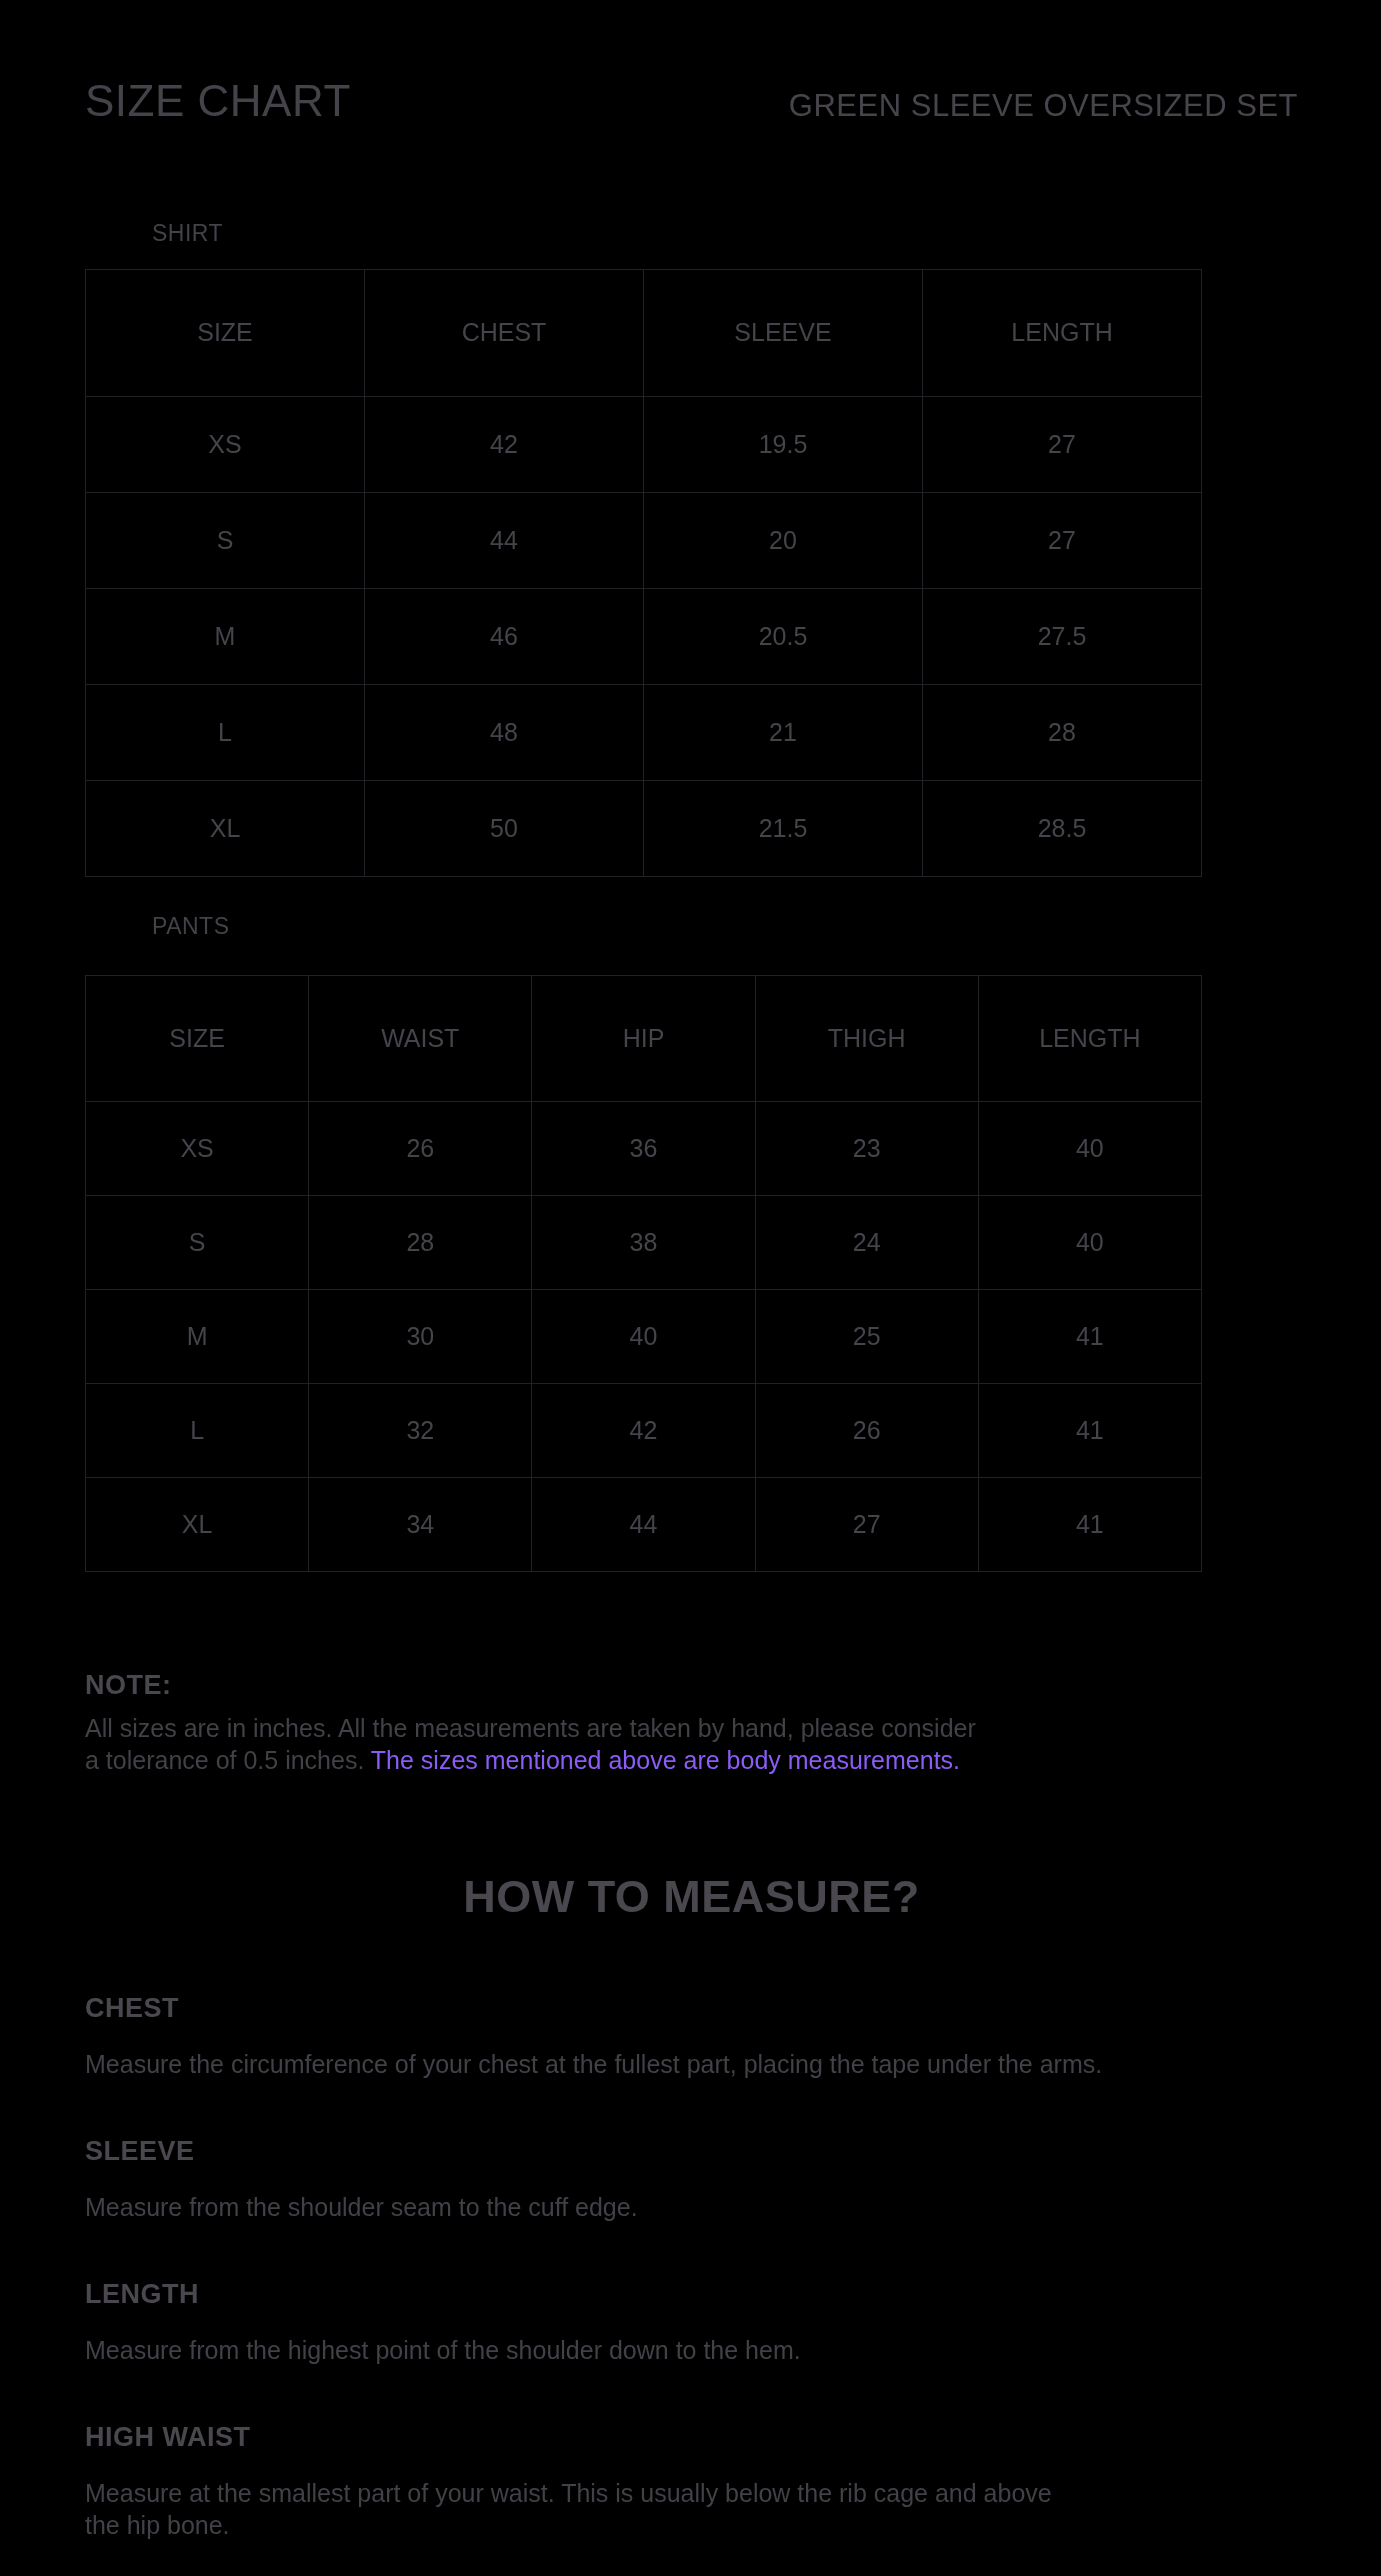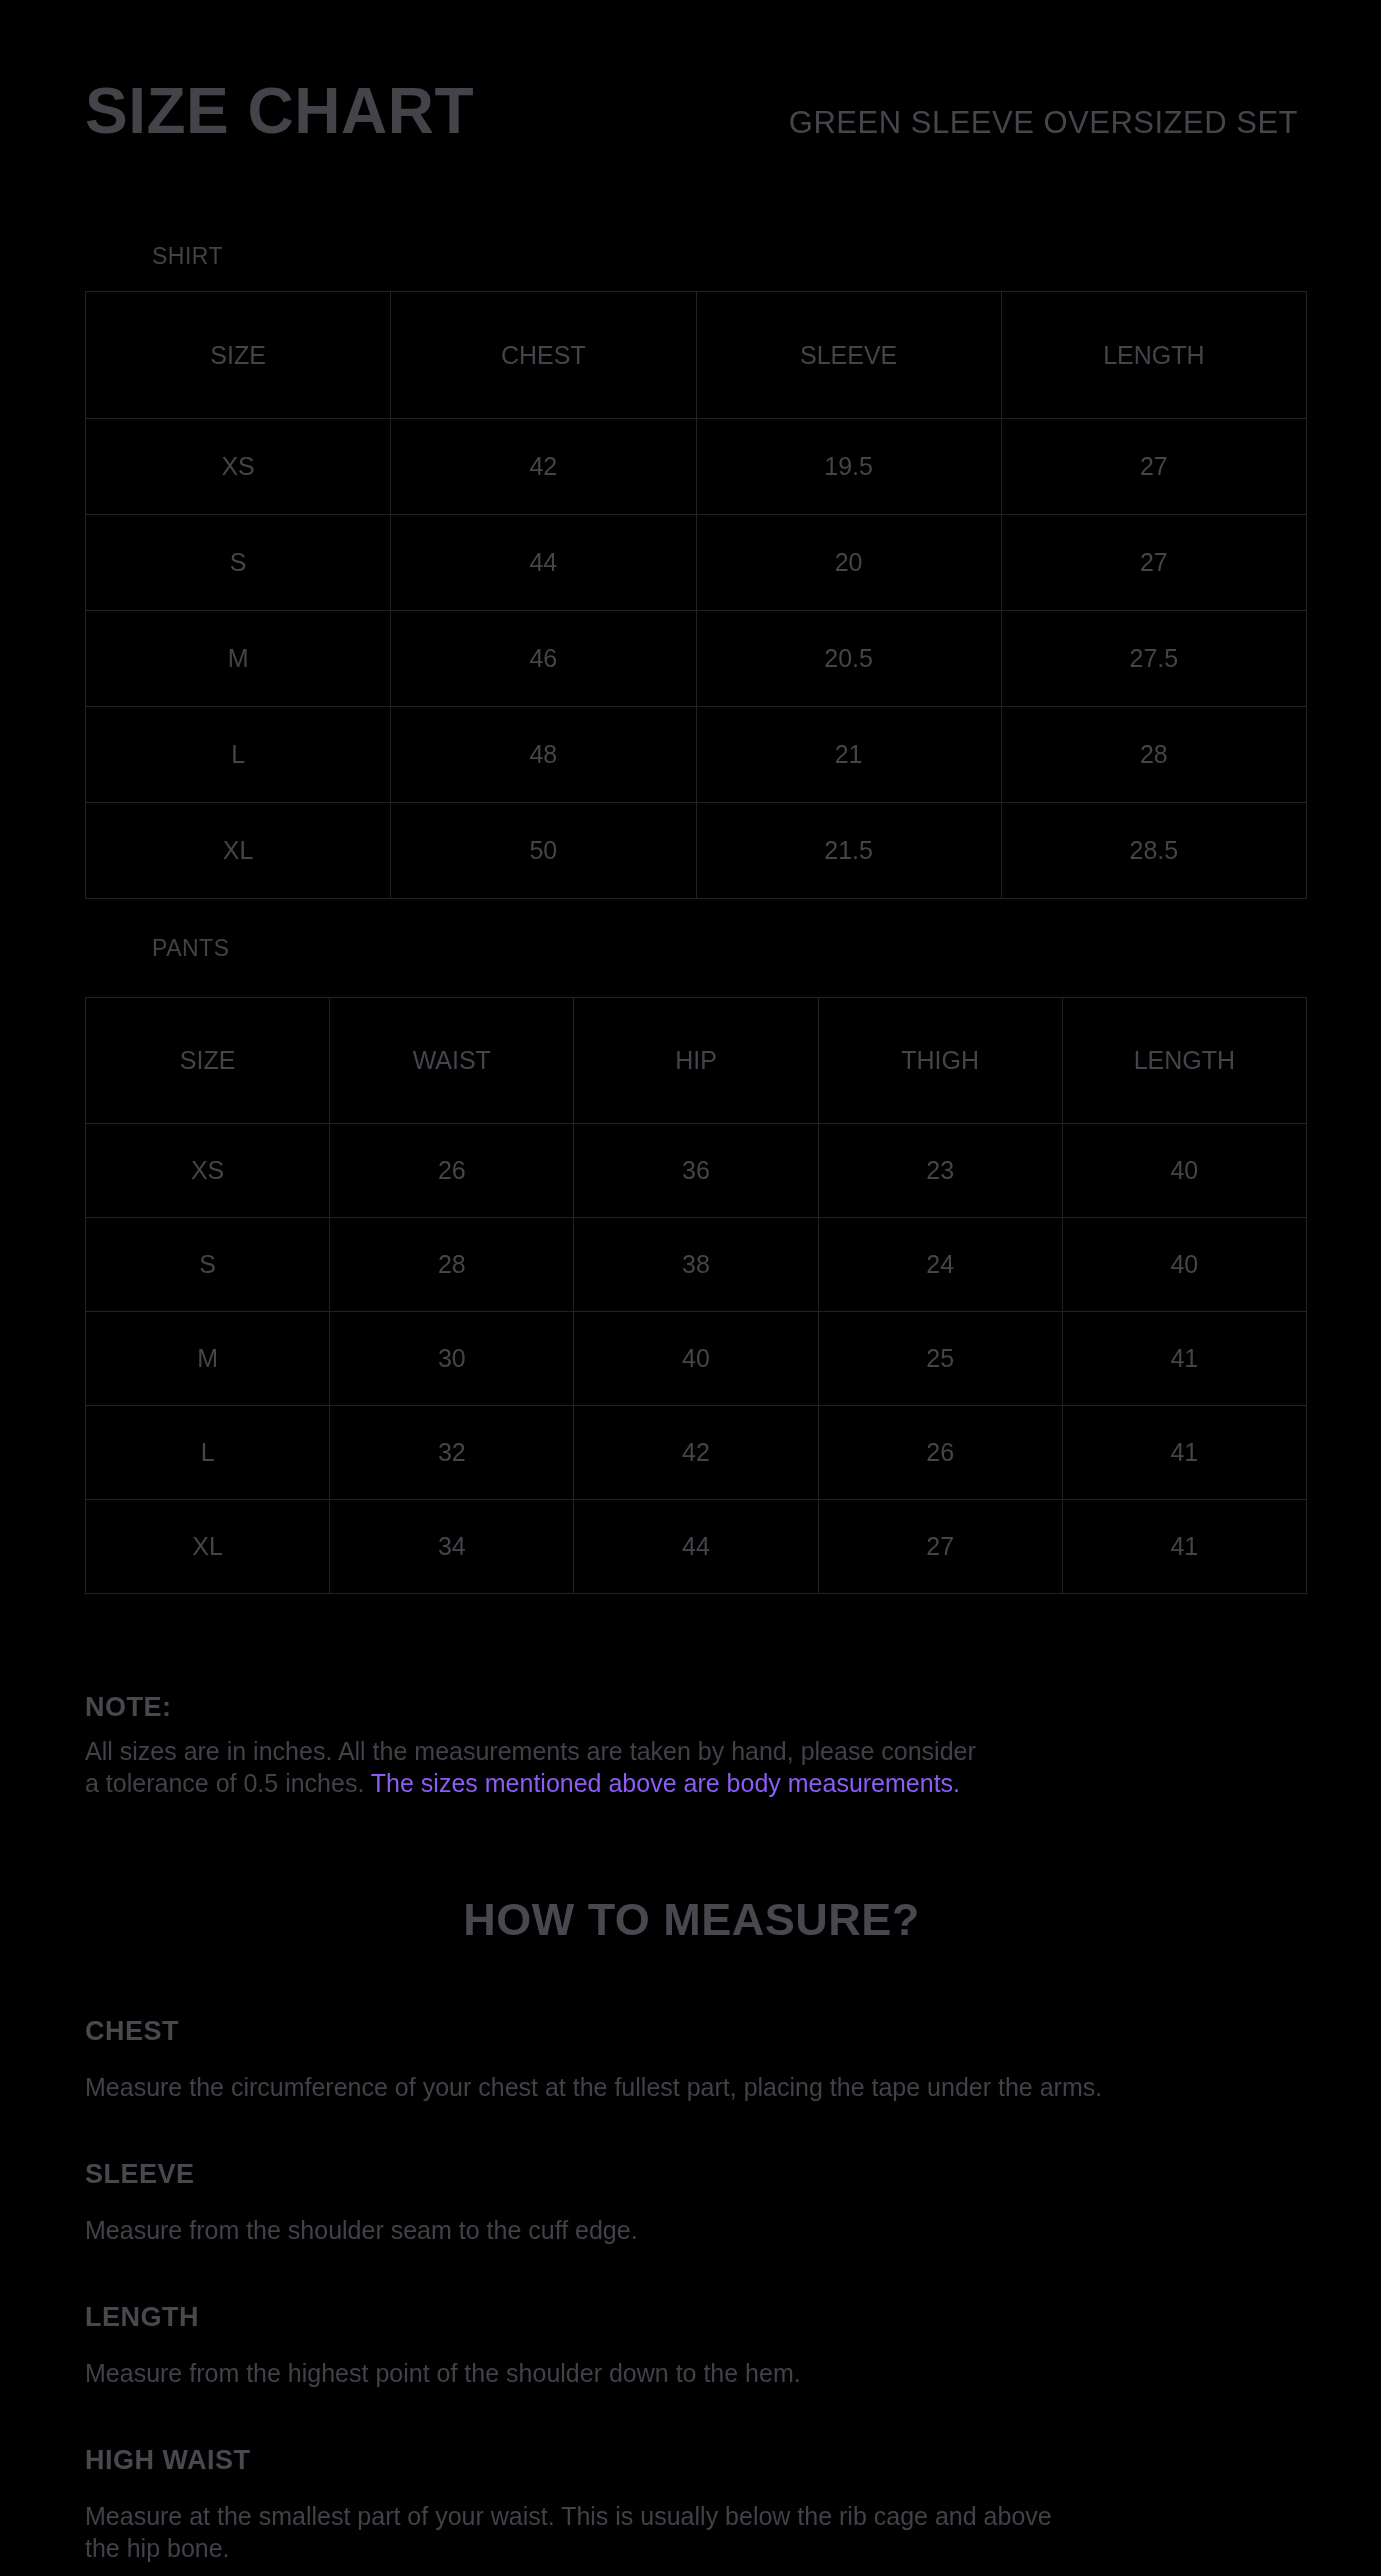--- a/index.html
+++ b/index.html
@@ -19,23 +19,23 @@
     margin-left: 85px;
   }
   
   .header {
     padding-top: 76px;
     display: flex;
     justify-content: space-between;
     align-items: baseline;
   }
   .page-title {
-    font-size: 64px;
+    font-size: 44px;
     line-height: 1.12;
-    font-weight: bold;
+    font-weight: normal;
     color: #454249;
     letter-spacing: 0.5px;
   }
   .page-subtitle {
     font-size: 31px;
     font-weight: normal;
     color: #47444b;
     letter-spacing: 0.5px;
   }
   
@@ -43,21 +43,21 @@
     font-size: 23px;
     color: #444148;
     margin-left: 67px;
     letter-spacing: 0.5px;
   }
   .label-shirt { margin-top: 95px; }
   .label-pants { margin-top: 36px; }
   table.size-table {
     border-collapse: collapse;
     table-layout: fixed;
-    width: 1222px;
+    width: 1117px;
   }
   .shirt-block table.size-table { margin-top: 21.6px; }
   .pants-block table.size-table { margin-top: 35px; }
   table.size-table th,
   table.size-table td {
     border: 1.5px solid #232126;
     text-align: center;
     vertical-align: middle;
     font-weight: normal;
     font-size: 25px;

